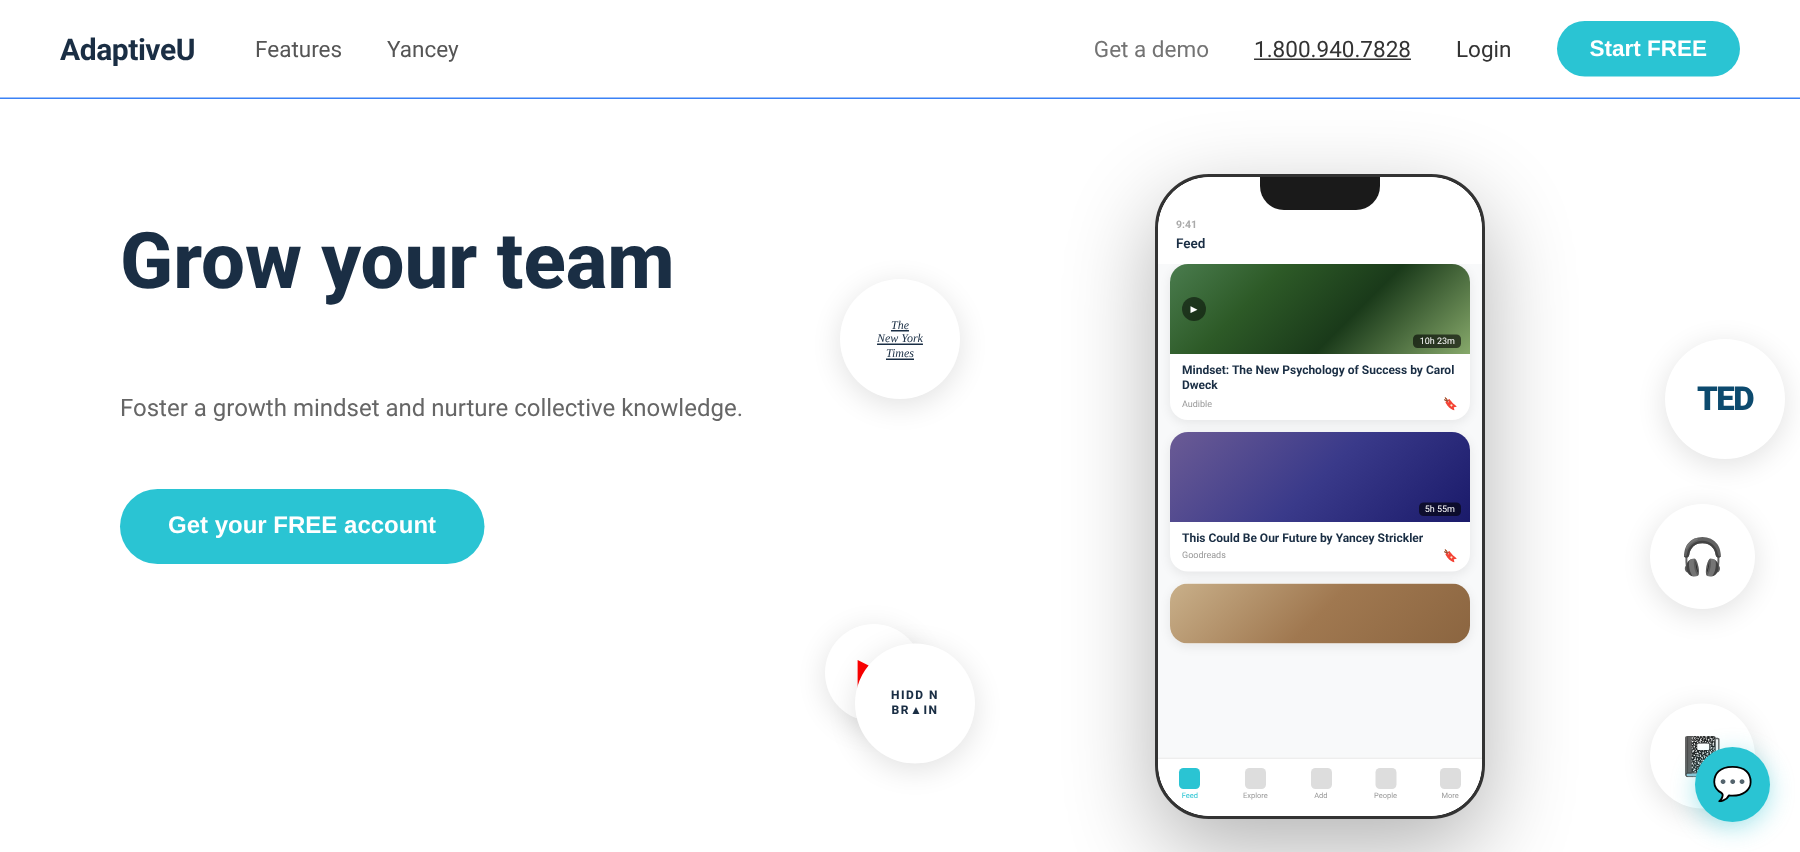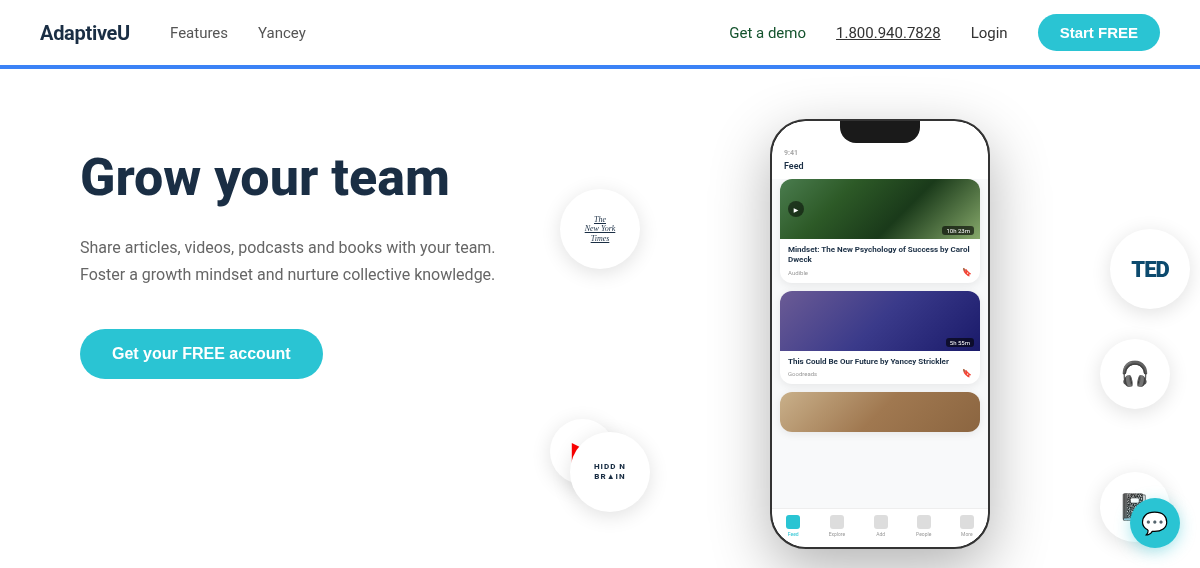--- a/index.html
+++ b/index.html
@@ -10,21 +10,21 @@
       height: 568px;
       overflow: hidden;
       position: relative;
     }
 
     
     nav {
       display: flex;
       align-items: center;
       padding: 14px 40px;
-      border-bottom: 4px solid #3b82f6;
+      border-bottom: 1px solid #3b82f6;
       position: relative;
       z-index: 10;
     }
     .nav-logo {
       font-size: 20px;
       font-weight: 700;
       color: #1a2e44;
       margin-right: 40px;
       letter-spacing: -0.3px;
     }
@@ -41,21 +41,21 @@
       text-decoration: none;
     }
     .nav-right {
       margin-left: auto;
       display: flex;
       align-items: center;
       gap: 30px;
     }
     .nav-demo {
       font-size: 15px;
-      color: #14532d;
+      color: #737373;
       cursor: pointer;
     }
     .nav-phone {
       font-size: 15px;
       color: #333;
       text-decoration: underline;
     }
     .nav-login {
       font-size: 15px;
       color: #333;
@@ -394,21 +394,21 @@
     <span class="nav-phone">1.800.940.7828</span>
     <a class="nav-login">Login</a>
     <button class="btn-start">Start FREE</button>
   </div>
 </nav>
 
 <div class="hero">
   <div class="hero-left">
     <h1 class="hero-title">Grow your team</h1>
     <p class="hero-subtitle">
-      <span>Share articles, videos, podcasts and books with your team.</span><br>
+      <br>
       <span>Foster a growth mindset and nurture collective knowledge.</span>
     </p>
     <button class="btn-free">Get your FREE account</button>
   </div>
 
   <div class="hero-right">
 
     <div class="bubble bubble-nyt">
       <div class="bubble-nyt-text">The<br>New York<br>Times</div>
     </div>

